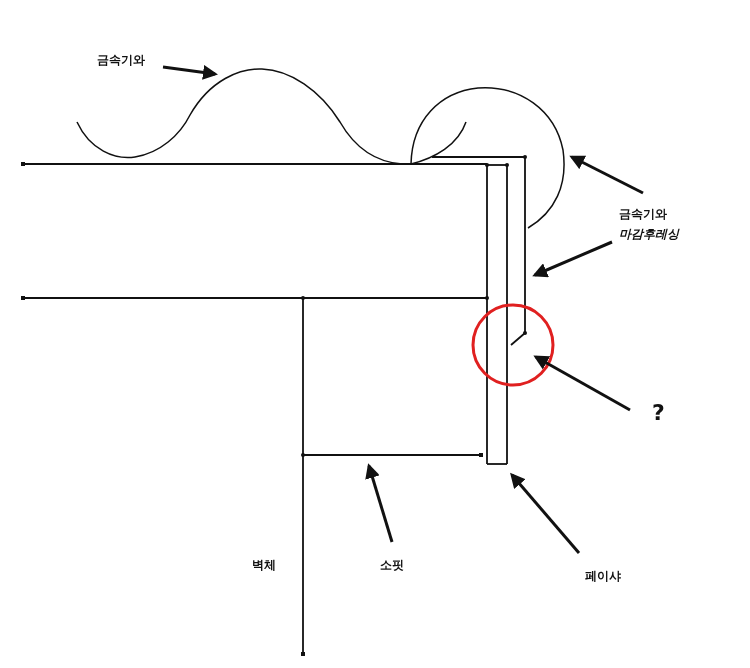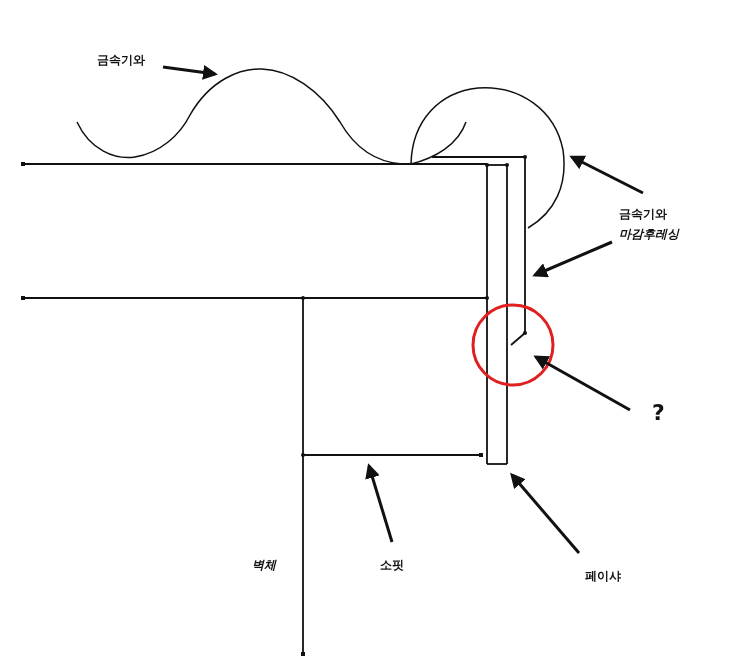--- a/index.html
+++ b/index.html
@@ -57,15 +57,15 @@
   <line x1="612" y1="242" x2="535" y2="275" stroke="#111" stroke-width="3" marker-end="url(#ah)"></line>
   <line x1="630" y1="410" x2="536" y2="357" stroke="#111" stroke-width="3" marker-end="url(#ah)"></line>
   <line x1="392" y1="542" x2="369" y2="466" stroke="#111" stroke-width="3" marker-end="url(#ah)"></line>
   <line x1="579" y1="553" x2="512" y2="475" stroke="#111" stroke-width="3" marker-end="url(#ah)"></line>
 </svg>
 
 <div class="label" style="left:97px; top:50px;">금속기와</div>
 <div class="label" style="left:619px; top:204px;">금속기와</div>
 <div class="label" style="left:619px; top:224px;font-style:italic;">마감후레싱</div>
 <div class="qmark" style="left:652px; top:400px;">?</div>
-<div class="label" style="left:252px; top:555px;font-style:italic;">벽체</div>
+<div class="label" style="left:252px; top:555px;">벽체</div>
 <div class="label" style="left:380px; top:555px;">소핏</div>
 <div class="label" style="left:585px; top:566px;">페이샤</div>
 
 </body></html>

